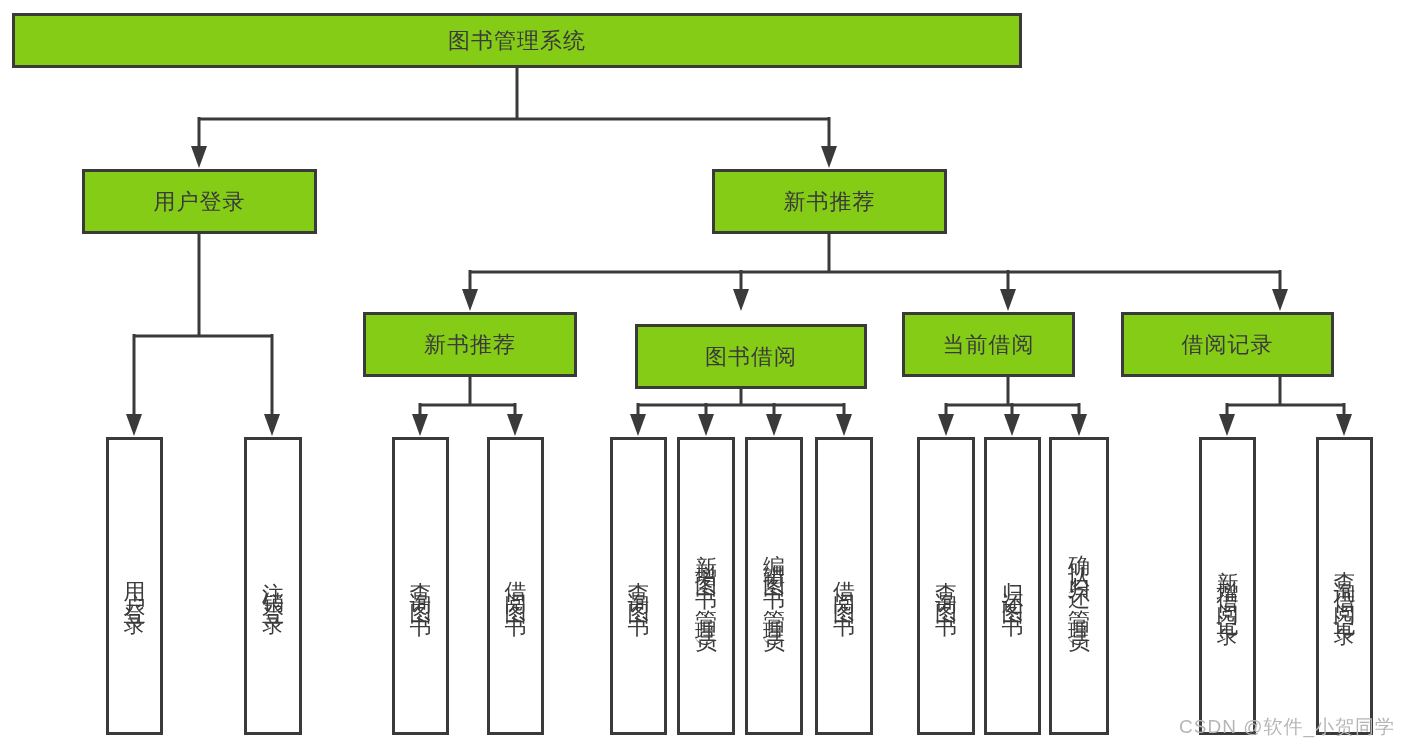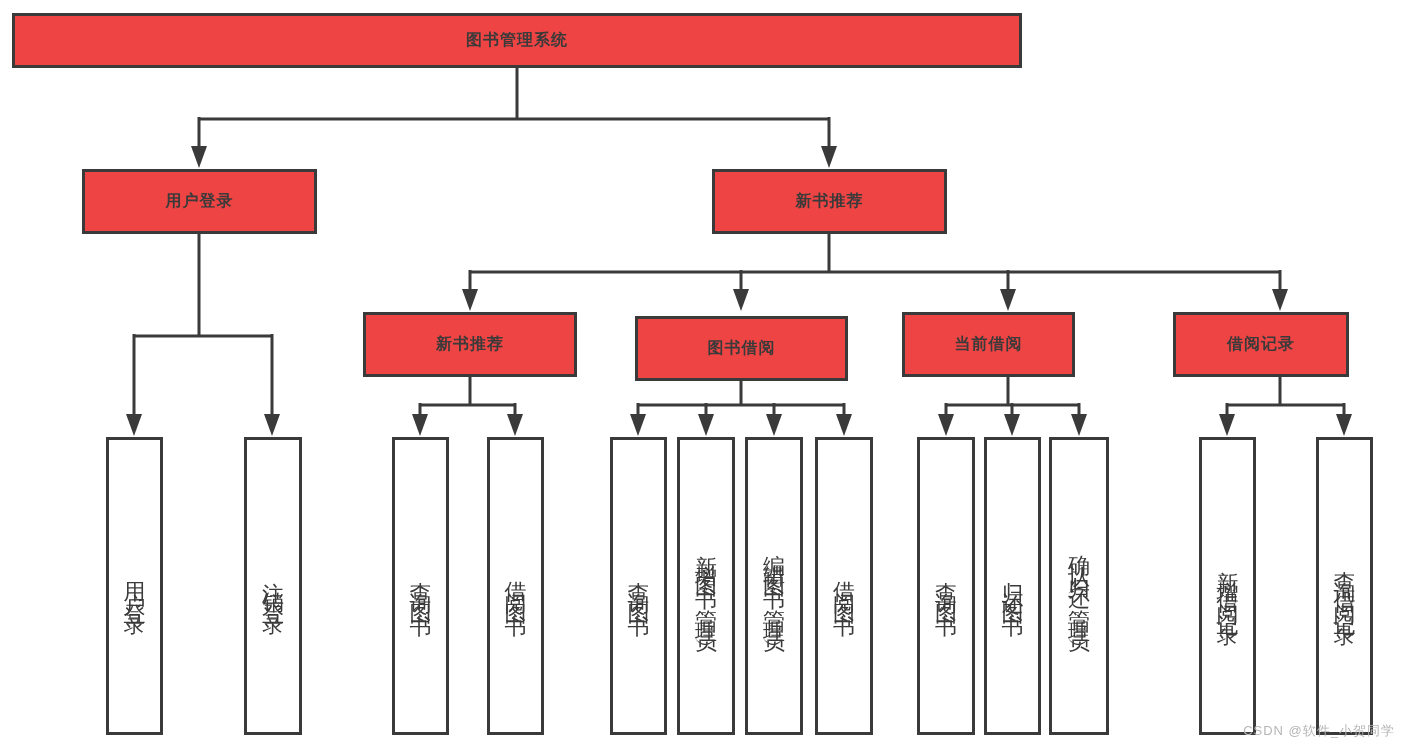--- a/index.html
+++ b/index.html
@@ -2,36 +2,36 @@
 <html><head>
 <meta charset="utf-8">
 <style>
   html,body { margin:0; padding:0; background:#ffffff; }
   .canvas {
     position:relative; width:1405px; height:747px; background:#ffffff;
     font-family:"Liberation Sans","DejaVu Sans",sans-serif; overflow:hidden;
   }
   .connectors { position:absolute; left:0; top:0; width:1405px; height:747px; z-index:0; }
   .hnode {
-    position:absolute; box-sizing:border-box; background:#ef4444;
+    position:absolute; box-sizing:border-box; background:#84cc16;
     border:3px solid #3a3a3a; display:flex; align-items:center; justify-content:center;
-    font-size:16px; color:#3a3a3a; z-index:1; letter-spacing:1px;font-weight:bold;
+    font-size:22px; color:#3a3a3a; z-index:1; letter-spacing:1px;
   }
   .vnode {
     position:absolute; box-sizing:border-box; background:#ffffff;
     border:3px solid #3a3a3a; display:flex; align-items:center; justify-content:center;
     z-index:1; top:437px; height:298px;
   }
   .vnode span {
     writing-mode:vertical-rl; text-orientation:mixed;
     font-size:22px; letter-spacing:11px; line-height:1; color:#3a3a3a;
   }
   .watermark {
     position:absolute; right:10px; bottom:7px; z-index:2;
-    font-size:13px; color:#b6b6b6; letter-spacing:1px;
+    font-size:19px; color:#b6b6b6; letter-spacing:1px;
   }
 </style>
 </head>
 <body>
 
 <div class="canvas">
 
   <svg class="connectors" viewBox="0 0 1405 747" xmlns="http://www.w3.org/2000/svg">
     <g stroke="#3a3a3a" stroke-width="3" fill="none">
 
@@ -75,23 +75,23 @@
       <polygon points="1344,436 1336,414 1352,414"></polygon>
     </g>
   </svg>
 
   <div class="hnode" style="left:12px; top:13px; width:1010px; height:55px;">图书管理系统</div>
 
   <div class="hnode" style="left:82px; top:169px; width:235px; height:65px;">用户登录</div>
   <div class="hnode" style="left:712px; top:169px; width:235px; height:65px;">新书推荐</div>
 
   <div class="hnode" style="left:363px; top:312px; width:214px; height:65px;">新书推荐</div>
-  <div class="hnode" style="left:635px; top:316px; width:213px; height:65px;">图书借阅</div>
+  <div class="hnode" style="left:635px; top:324px; width:232px; height:65px;">图书借阅</div>
   <div class="hnode" style="left:902px; top:312px; width:173px; height:65px;">当前借阅</div>
-  <div class="hnode" style="left:1173px; top:312px; width:176px; height:65px;text-align:right;">借阅记录</div>
+  <div class="hnode" style="left:1121px; top:312px; width:213px; height:65px;text-align:right;">借阅记录</div>
 
   <div class="vnode" style="left:106px; width:57px;">
     <span>用户登录</span>
   </div>
   <div class="vnode" style="left:244px; width:58px;">
     <span>注销登录</span>
   </div>
 
   <div class="vnode" style="left:392px; width:57px;">
     <span>查询图书</span>

